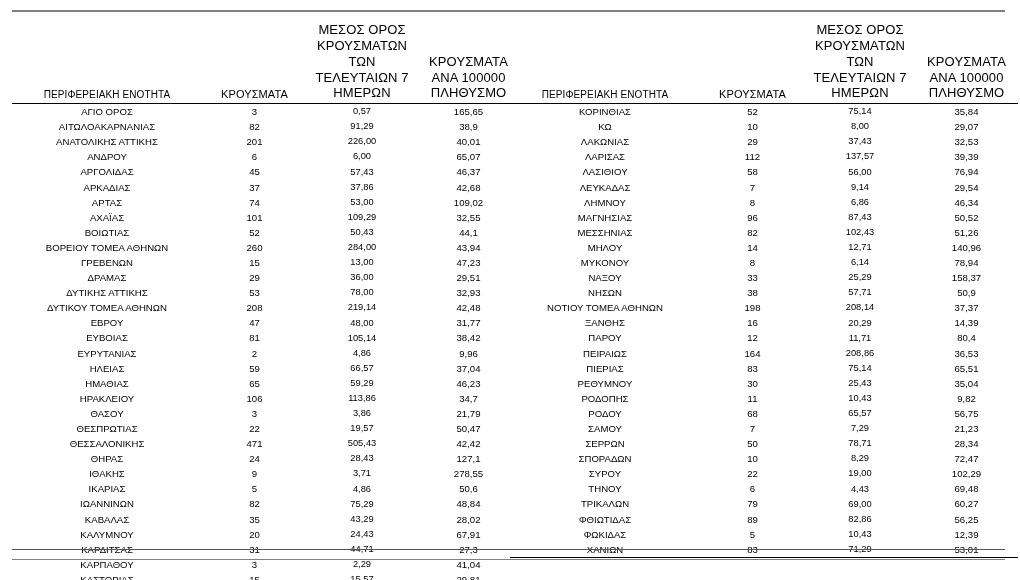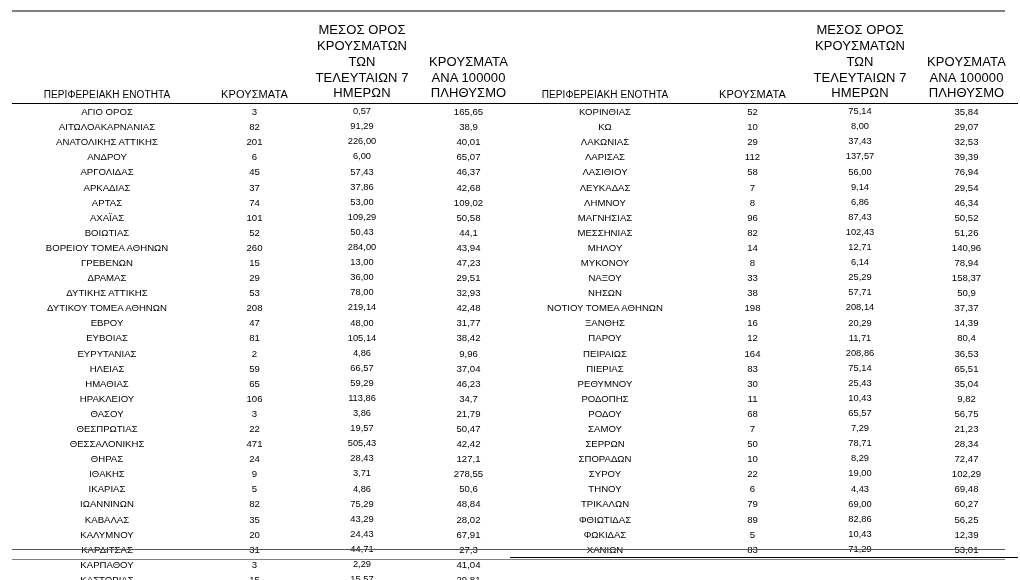--- a/index.html
+++ b/index.html
@@ -182,21 +182,21 @@
             <tr>
               <td class="c-name">ΑΡΤΑΣ</td>
               <td class="c-cases">74</td>
               <td class="c-avg">53,00</td>
               <td class="c-per">109,02</td>
             </tr>
             <tr>
               <td class="c-name">ΑΧΑΪΑΣ</td>
               <td class="c-cases">101</td>
               <td class="c-avg">109,29</td>
-              <td class="c-per">50,58</td>
+              <td class="c-per">32,55</td>
             </tr>
             <tr>
               <td class="c-name">ΒΟΙΩΤΙΑΣ</td>
               <td class="c-cases">52</td>
               <td class="c-avg">50,43</td>
               <td class="c-per">44,1</td>
             </tr>
             <tr>
               <td class="c-name">ΒΟΡΕΙΟΥ ΤΟΜΕΑ ΑΘΗΝΩΝ</td>
               <td class="c-cases">260</td>

